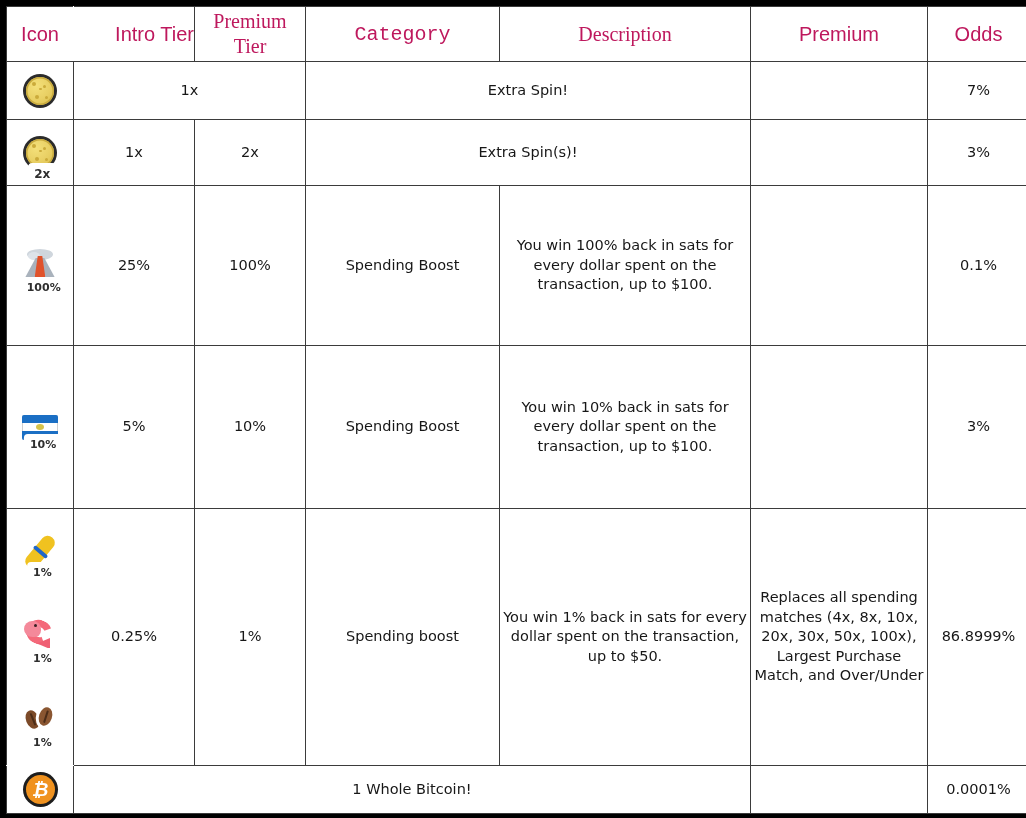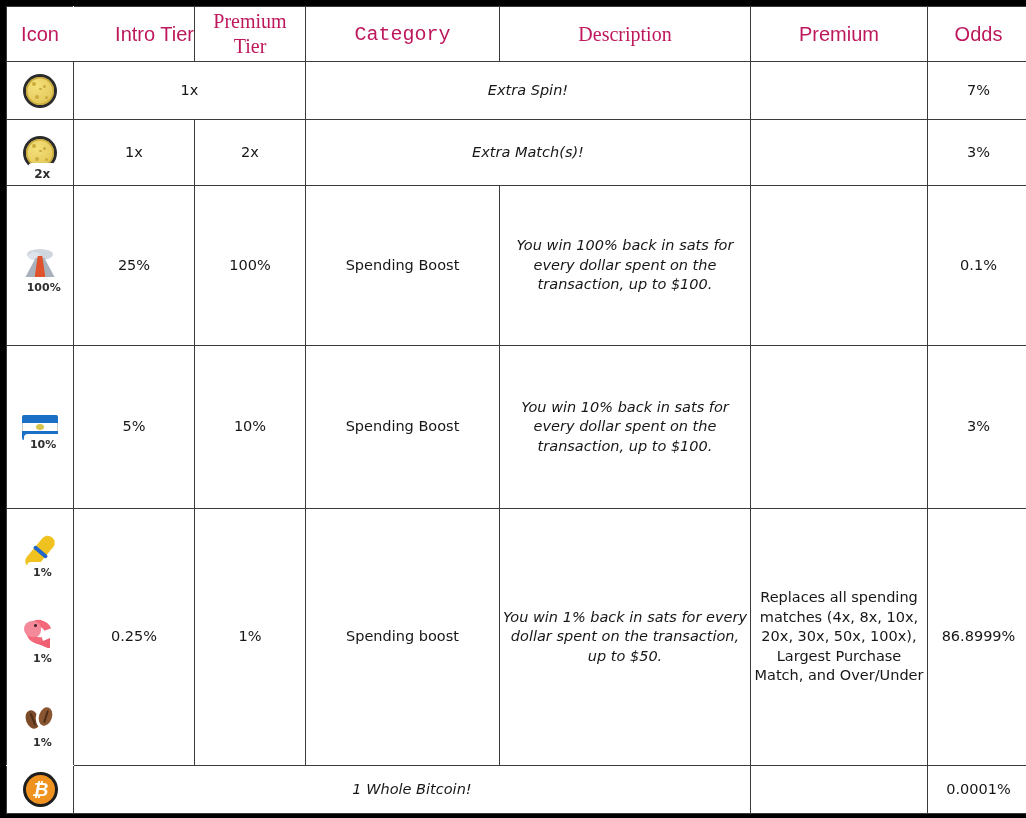--- a/index.html
+++ b/index.html
@@ -83,21 +83,21 @@
     background: #ffffff;
   }
   
   td.body-cell {
     font-family: "DejaVu Sans", sans-serif;
     font-size: 14.5px;
     color: #171717;
     line-height: 1.35;
     padding: 6px 10px;
   }
-  td.desc-cell { padding: 6px 16px; font-style: italic; }
+  td.desc-cell { padding: 6px 16px; }
   td.replaces-cell { padding: 6px 12px; }
   td.odds-cell {
     text-align: right;
     padding-right: 10px;
   }
   
   .ic { position: relative; display: block; }
   
   .coin-ic { width: 42px; height: 42px; }
   .coin-ic .outer {
@@ -368,21 +368,21 @@
                   <span class="dot" style="width:3px;height:3px;left:26px;top:26px;"></span>
                   <span class="dot" style="width:2.5px;height:2.5px;left:20px;top:18px;"></span>
                 </span>
                 <span class="badge">2x</span>
               </span>
             </div>
           </div>
         </td>
         <td class="body-cell">1x</td>
         <td class="body-cell">2x</td>
-        <td class="body-cell desc-cell" colspan="2">Extra Match(s)!</td>
+        <td class="body-cell desc-cell" colspan="2">Extra Spin(s)!</td>
         <td class="body-cell"></td>
         <td class="body-cell odds-cell">3%</td>
       </tr>
 
       <tr style="height:160px;">
         <td class="icon-cell">
           <div class="icon-stack">
             <div class="icon-slot">
               <span class="icon-holder">
                 <span class="ic volcano-ic">

